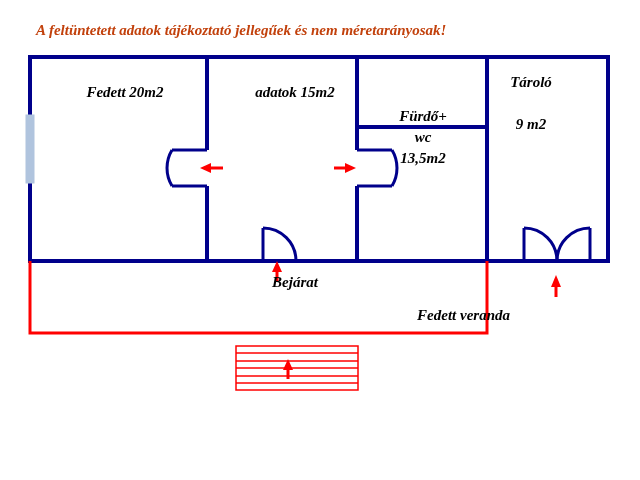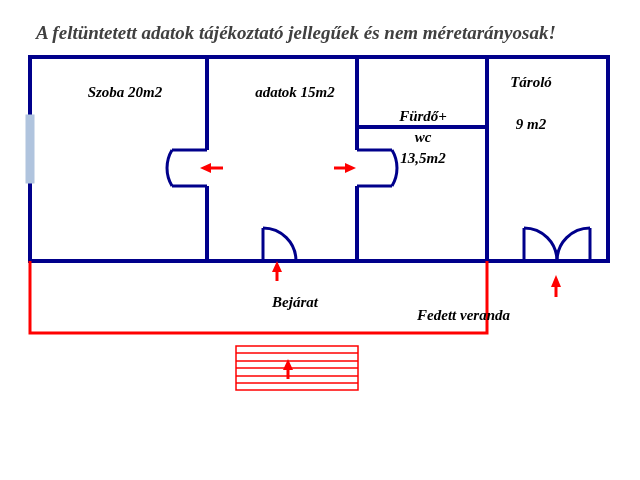--- a/index.html
+++ b/index.html
@@ -22,22 +22,22 @@
     height: 480px;
   }
   .note {
     position: absolute;
     left: 36px;
     top: 22px;
     width: 560px;
     font-family: "Liberation Serif", serif;
     font-style: italic;
     font-weight: bold;
-    font-size: 19px;
-    color: #404040;
+    font-size: 15px;
+    color: #c2410c;
     white-space: nowrap;
   }
   .room-label {
     position: absolute;
     font-family: "Liberation Serif", serif;
     font-style: italic;
     font-weight: bold;
     font-size: 15px;
     color: #000000;
     text-align: center;
@@ -45,21 +45,21 @@
     white-space: nowrap;
   }
   .room-label.multi {
     white-space: normal;
     line-height: 21px;
   }
   .lbl-szoba { left: 40px;  top: 82px;  width: 170px; }
   .lbl-konyha{ left: 215px; top: 82px;  width: 160px; }
   .lbl-furdo { left: 368px; top: 82px;  width: 110px; margin-top: 24px; }
   .lbl-tarolo{ left: 466px; top: 72px;  width: 130px; }
-  .lbl-bejarat{left: 220px; top: 292px; width: 150px; text-align: center; }
+  .lbl-bejarat{left: 220px; top: 272px; width: 150px; text-align: center; }
   .lbl-veranda{left: 330px; top: 305px; width: 180px; text-align: right;}
 </style>
 </head>
 <body>
 
 <svg id="floorplan" viewBox="0 0 640 480" xmlns="http://www.w3.org/2000/svg">
 
   <rect x="0" y="0" width="640" height="480" fill="#ffffff"></rect>
 
   <g stroke="#00008b" stroke-width="4" fill="none">
@@ -138,21 +138,21 @@
   </g>
 
   <g fill="#ff0000" stroke="#ff0000" stroke-width="3">
     <line x1="288" y1="379" x2="288" y2="367"></line>
     <polygon points="288,359 283,370 293,370" stroke="none"></polygon>
   </g>
 </svg>
 
 <div class="note">A feltüntetett adatok tájékoztató jellegűek és nem méretarányosak!</div>
 
-<div class="room-label lbl-szoba">Szoba 20m2</div>
+<div class="room-label lbl-szoba">Fedett 20m2</div>
 
 <div class="room-label lbl-konyha">adatok 15m2</div>
 
 <div class="room-label multi lbl-furdo">
   <span>Fürdő+</span><br>
   <span>wc</span><br>
   <span>13,5m2</span>
 </div>
 
 <div class="room-label multi lbl-tarolo">

